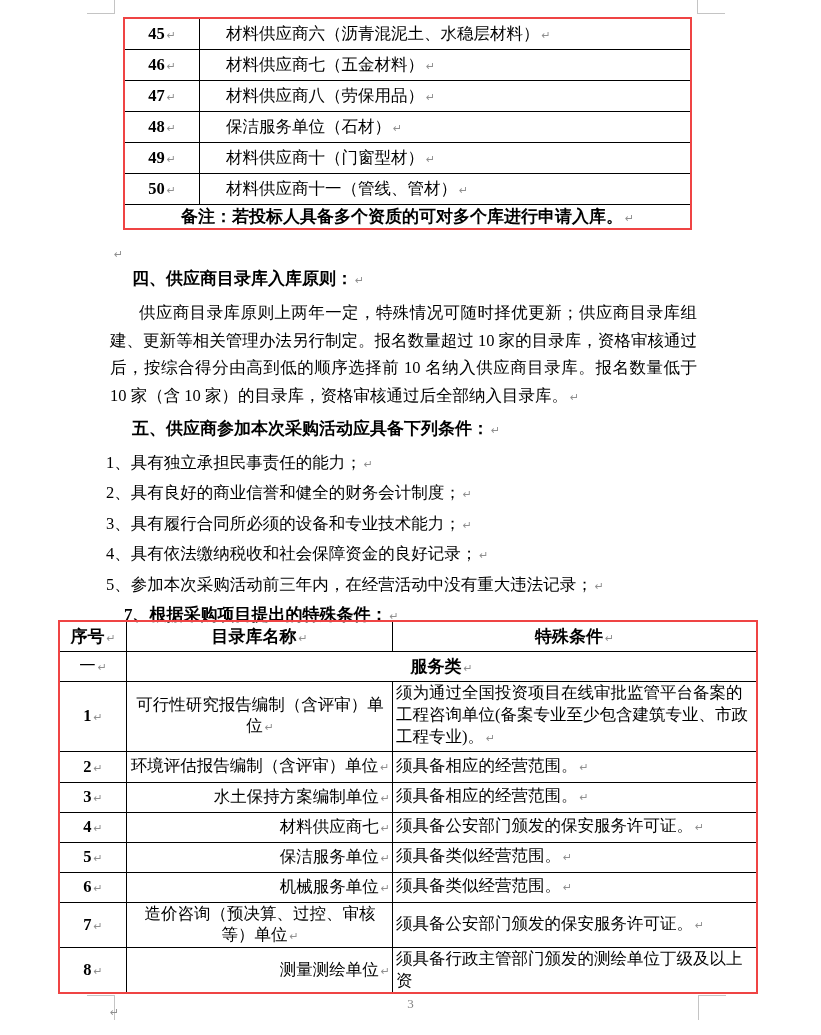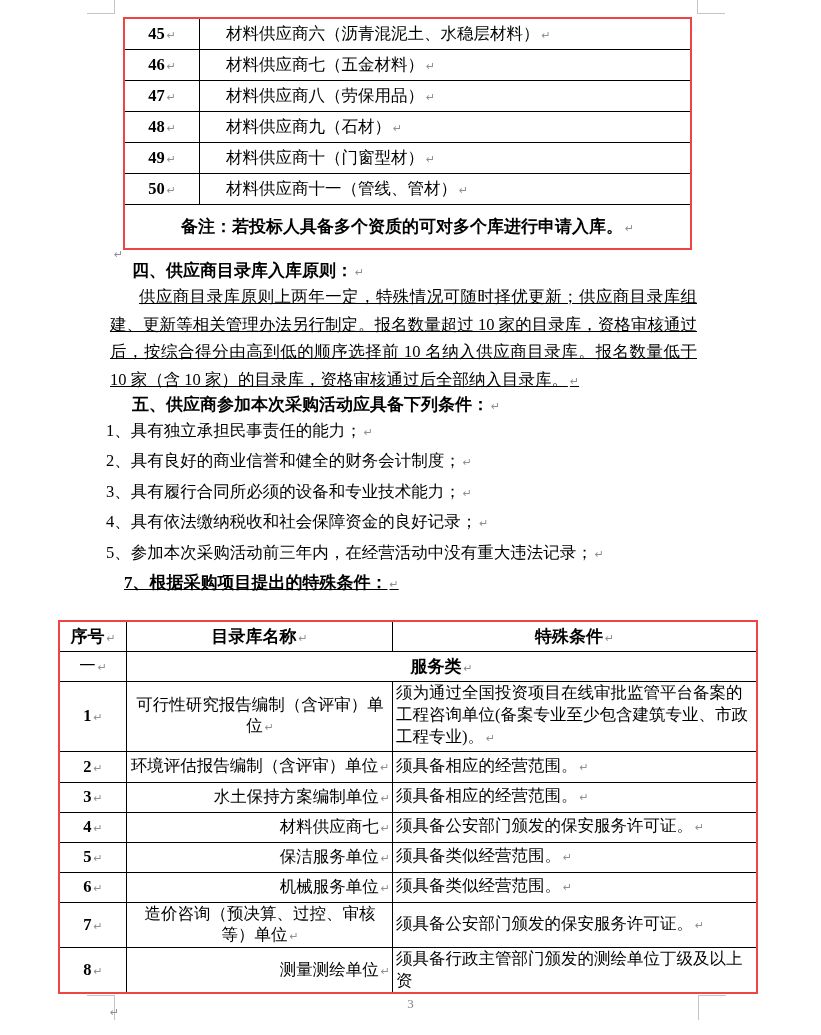--- a/index.html
+++ b/index.html
@@ -9,37 +9,37 @@
   }
   
   table{border-collapse:collapse;table-layout:fixed;}
   td,th{border:1px solid #000;padding:0 2px;font-size:16.5px;font-weight:normal;
         overflow:hidden;vertical-align:middle;position:relative;}
   .tbl{position:absolute;border:2px solid #ef4444;}
   #supplier-table{left:123px;top:17px;width:569px;}
   #supplier-table td.no{width:70px;text-align:center;font-weight:bold;}
   #supplier-table td.nm{padding-left:26px;}
   #supplier-table tr{height:31px;}
-  #supplier-table tr.note-row{height:45px;border-radius:16px;}
+  #supplier-table tr.note-row{height:24px;border-radius:16px;}
   #supplier-table td.note{text-align:center;font-weight:bold;font-size:17px;}
   #special-table{left:58px;top:620px;width:700px;}
   #special-table .c1{width:62px;text-align:center;}
   #special-table .c2{width:261px;}
   #special-table th{font-weight:bold;font-size:17px;text-align:center;}
   #special-table td.num{font-weight:bold;}
   #special-table td.cat{text-align:center;font-weight:bold;font-size:17px;}
   #special-table td.nm-c{text-align:right;}
   #special-table td.nm-l{text-align:center;padding-left:3px;line-height:21px;}
   #special-table td.cond{text-align:left;padding-left:3px;line-height:22px;}
   
   #middle{position:absolute;left:0;top:245px;width:821px;}
   .pmline{height:16px;padding-left:112px;line-height:16px;}
-  .hd{padding-left:132px;font-weight:bold;font-size:17px;line-height:20px;}
+  .hd{padding-left:132px;font-weight:bold;font-size:17px;line-height:36px;}
   .para{margin-left:110px;width:587px;font-size:16.5px;line-height:27.5px;
-        text-indent:29px;text-align:justify;text-decoration:underline;}
+        text-indent:29px;text-align:justify;}
   .item{padding-left:106px;font-size:16.5px;line-height:28.4px;}
   .hd7{padding-left:124px;font-weight:bold;font-size:17px;line-height:28px;text-decoration:underline;}
   
   .pm{color:#8f8f8f;font-size:11px;font-weight:normal;padding-left:2px;
       font-family:"DejaVu Sans",sans-serif;}
   
   .crop{position:absolute;width:27px;height:13px;}
   #crop-tl{left:87px;top:0;border-right:1px solid #c4c4c4;border-bottom:1px solid #c4c4c4;}
   #crop-tr{left:697px;top:0;border-left:1px solid #c4c4c4;border-bottom:1px solid #c4c4c4;}
   #crop-bl{left:87px;top:995px;height:24px;border-right:1px solid #c4c4c4;border-top:1px solid #c4c4c4;}
@@ -68,21 +68,21 @@
     <tr>
       <td class="no"><span>46</span><span class="pm">↵</span></td>
       <td class="nm"><span>材料供应商七（五金材料）</span><span class="pm">↵</span></td>
     </tr>
     <tr>
       <td class="no"><span>47</span><span class="pm">↵</span></td>
       <td class="nm"><span>材料供应商八（劳保用品）</span><span class="pm">↵</span></td>
     </tr>
     <tr>
       <td class="no"><span>48</span><span class="pm">↵</span></td>
-      <td class="nm"><span>材料供应商九（石材）</span><span class="pm">↵</span></td>
+      <td class="nm"><span>保洁服务单位（石材）</span><span class="pm">↵</span></td>
     </tr>
     <tr>
       <td class="no"><span>49</span><span class="pm">↵</span></td>
       <td class="nm"><span>材料供应商十（门窗型材）</span><span class="pm">↵</span></td>
     </tr>
     <tr>
       <td class="no"><span>50</span><span class="pm">↵</span></td>
       <td class="nm"><span>材料供应商十一（管线、管材）</span><span class="pm">↵</span></td>
     </tr>
     <tr class="note-row">

